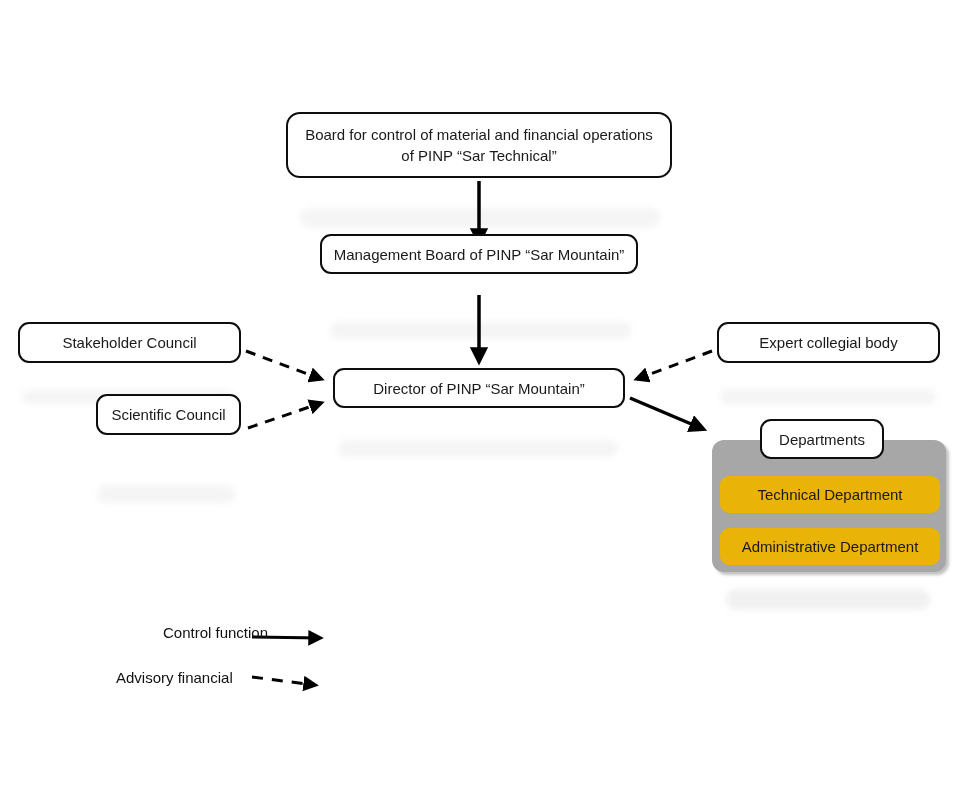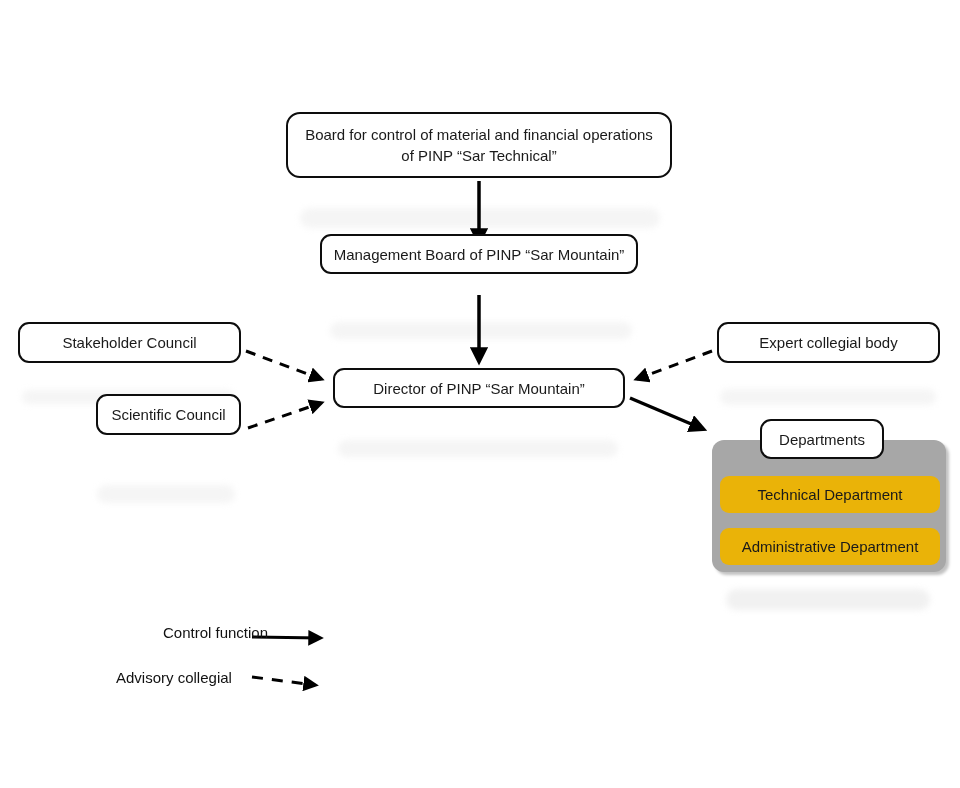--- a/index.html
+++ b/index.html
@@ -163,15 +163,15 @@
 
   <div class="subnode sub-technical">
     <span>Technical Department</span>
   </div>
 
   <div class="subnode sub-administrative">
     <span>Administrative Department</span>
   </div>
 
   <div class="legend-label legend-control">Control function</div>
-  <div class="legend-label legend-advisory">Advisory collegial</div>
+  <div class="legend-label legend-advisory">Advisory financial</div>
 
 </div>
 
 </body></html>

